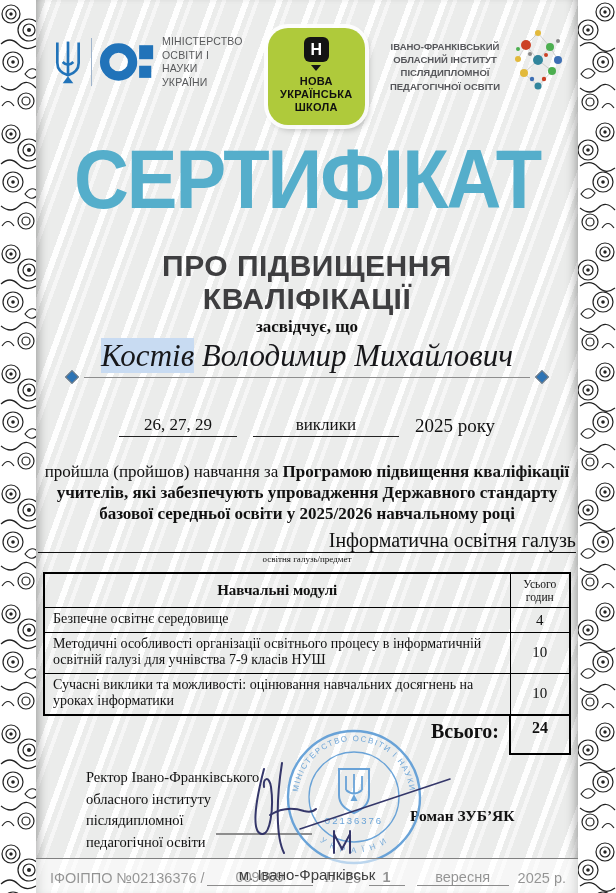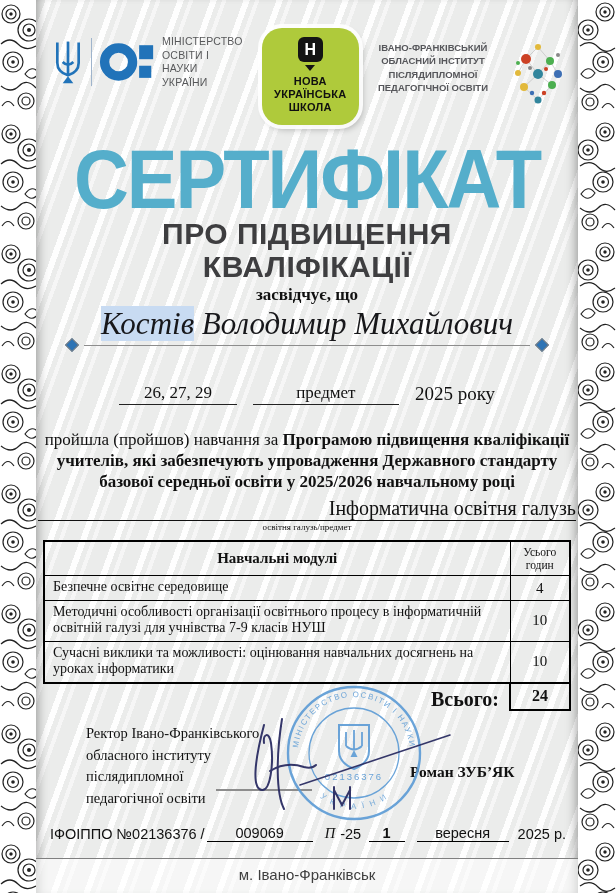--- a/index.html
+++ b/index.html
@@ -25,27 +25,27 @@
   .ministry { display:flex; align-items:center; gap:7px; text-align:left; margin-top:8px; }
   .hdr-divider { width:1px; height:48px; background:#9fb4cc; }
   .ministry-text { font-family:"Liberation Sans", sans-serif; font-size:10.5px; color:#57585a; line-height:1.3; letter-spacing:.2px; }
   .nus { width:97px; height:97px; background:#afca3b; border-radius:20px; margin-top:1px;
          box-shadow:0 0 0 4px rgba(255,255,255,.9), 3px 4px 7px rgba(0,0,0,.28);
          display:flex; flex-direction:column; align-items:center; padding-top:9px; }
   .nus-h { width:25px; height:25px; background:#141414; border-radius:6px; color:#fff;
            font-family:"Liberation Sans", sans-serif; font-weight:bold; font-size:16px; line-height:25px; text-align:center; }
   .nus-tri { width:0; height:0; border-left:5px solid transparent; border-right:5px solid transparent; border-top:6px solid #141414; margin:3px 0 4px; }
   .nus-text { font-family:"Liberation Sans", sans-serif; font-weight:bold; font-size:11px; color:#101010; line-height:1.2; letter-spacing:.3px; }
-  .institute { display:flex; align-items:flex-start; gap:22px; margin-top:14px; }
+  .institute { display:flex; align-items:flex-end; gap:10px; margin-top:0; }
   .institute-text { font-family:"Liberation Sans", sans-serif; font-weight:bold; font-size:9.5px; color:#55565a; line-height:1.4; text-align:center; }
 
   
   .title { margin-top:6px; font-family:"Liberation Sans", sans-serif; font-weight:bold; font-size:76px;
            color:#55aecb; letter-spacing:-2px; line-height:1.12; transform:scaleY(1.1); transform-origin:center top; }
-  .subtitle { font-family:"Liberation Sans", sans-serif; font-weight:bold; font-size:30px; color:#3e3e40; line-height:1.1; letter-spacing:.5px; }
+  .subtitle { font-family:"Liberation Sans", sans-serif; font-weight:bold; font-size:30px; color:#3e3e40; line-height:1.1; letter-spacing:.5px;margin-top:32px; }
   .certifies { margin-top:2px; font-weight:bold; font-size:17px; }
 
   
   .name-wrap { position:relative; margin:1px 26px 0; }
   .name { font-style:italic; font-size:31px; color:#17171a; white-space:nowrap; }
   .name .hl { background:#c8dbf2; }
   .name-line { position:relative; margin:3px 22px 0; border-top:1.5px solid #8d8d8d; height:0; }
   .diamond { position:absolute; width:10px; height:10px; background:#2e74b5; border:1px solid #808080; transform:rotate(45deg); top:-6px; }
   .diamond.dl { left:-17px; } .diamond.dr { right:-17px; }
 
@@ -66,21 +66,21 @@
   
   .table-wrap { margin:8px 7px 0; }
   table { width:100%; border-collapse:collapse; border:2px solid #000; }
   th, td { border:1.5px solid #000; font-weight:normal; }
   th.col-module { font-size:15px; font-weight:bold; padding:8px 4px; }
   th.col-hours { width:60px; font-size:11.5px; line-height:1.15; padding:3px 6px; }
   td.cell-module { text-align:left; font-size:14px; line-height:1.18; padding:3px 8px 4px; }
   td.cell-hours { text-align:center; font-size:15px; }
   .total-row { display:flex; justify-content:flex-end; margin:0 7px; text-align:left; }
   .total-label { font-weight:bold; font-size:20px; padding:4px 10px 0 0; }
-  .total-cell { width:62px; border:2px solid #000; border-top:none; text-align:center; font-weight:bold; font-size:16px; padding:3px 0 4px; }
+  .total-cell { width:62px; border:2px solid #000; border-top:none; text-align:center; font-weight:bold; font-size:16px; padding:3px 0 16px; }
 
   
   .sig-section { position:relative; height:104px; margin-top:4px; text-align:left; }
   .sig-role { position:absolute; left:50px; top:8px; font-size:14.5px; line-height:1.5; }
   .sig-name { position:absolute; left:374px; top:48px; font-weight:bold; font-size:15.5px; white-space:nowrap; }
   .sig-line { position:absolute; left:180px; top:74px; width:96px; border-top:2px solid #8d8d8d; }
   .stamp-svg { position:absolute; left:168px; top:-38px; width:300px; height:152px; pointer-events:none; }
 
   
   .reg-row { display:flex; align-items:flex-end; padding:0 12px 0 14px; margin-top:6px;
@@ -239,21 +239,21 @@
     <div class="name-wrap">
       <div class="name"><span class="hl">Костів</span><span> Володимир Михайлович</span></div>
       <div class="name-line">
         <span class="diamond dl"></span>
         <span class="diamond dr"></span>
       </div>
     </div>
 
     <div class="date-row">
       <span class="date-days">26, 27, 29</span>
-      <span class="date-month">предмет</span>
+      <span class="date-month">виклики</span>
       <span class="date-year">2025 року</span>
     </div>
 
     <div class="program"><span>пройшла (пройшов) навчання за </span><span class="b">Програмою підвищення кваліфікації учителів, які забезпечують упровадження Державного стандарту базової середньої освіти у 2025/2026 навчальному році</span></div>
 
     <div class="field-line">Інформатична освітня галузь</div>
     <div class="field-caption">освітня галузь/предмет</div>
 
     <div class="table-wrap">
       <table>

